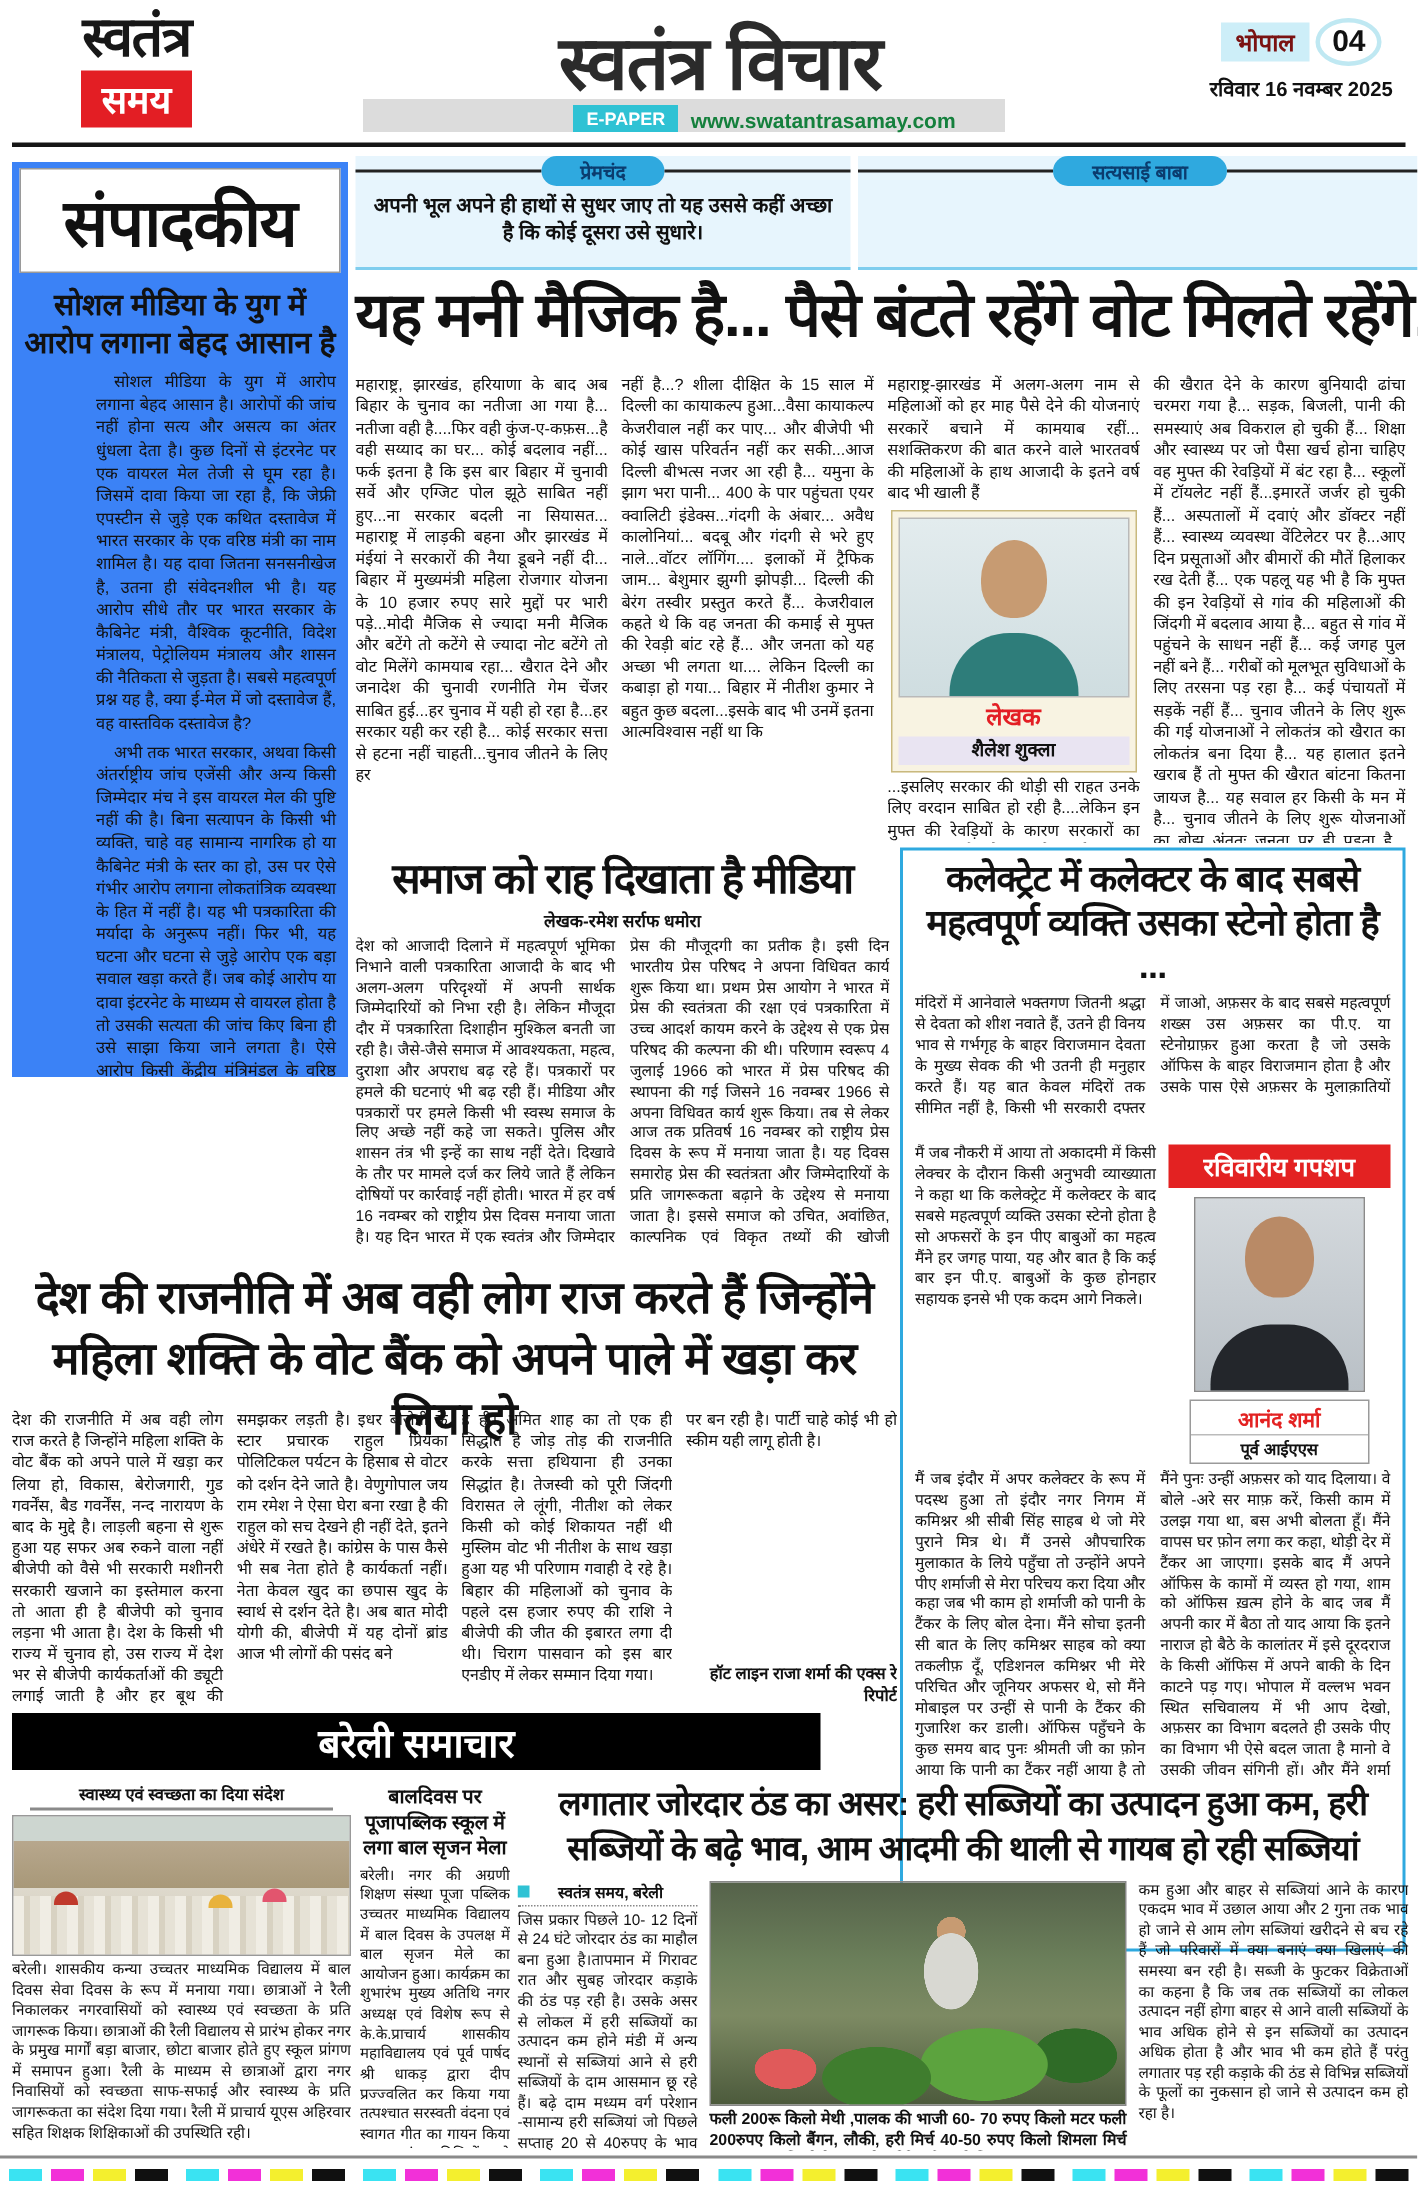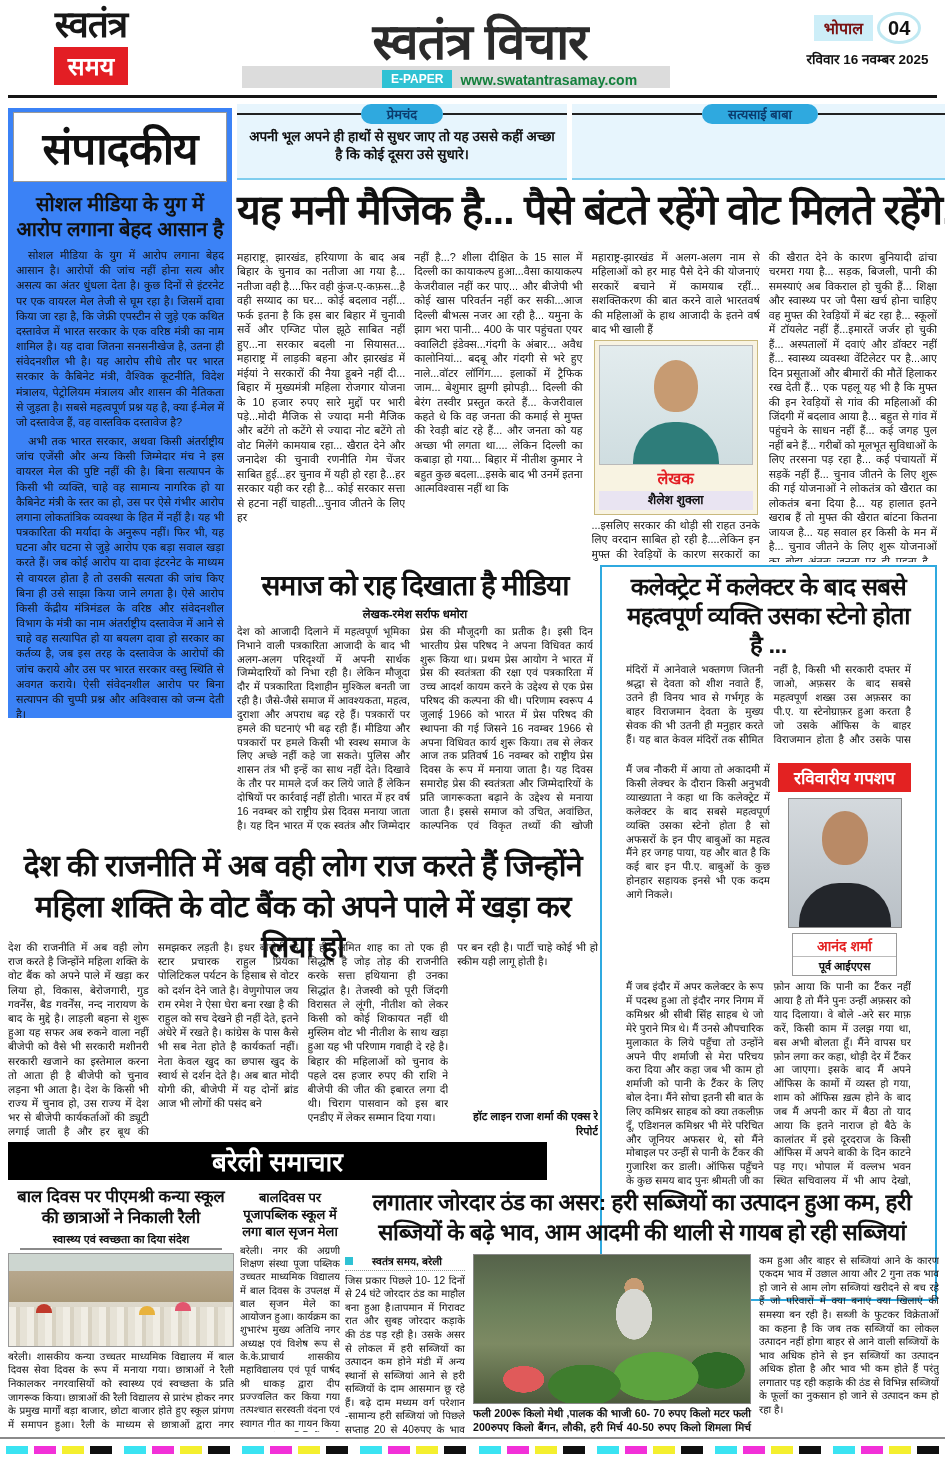--- a/index.html
+++ b/index.html
@@ -31,21 +31,21 @@
   .quote-head{display:flex;align-items:center;height:20px;}
   .quote-head .line{flex:1;height:2px;background:#222;}
   .quote-label{background:#2fa9df;color:#0b3c6e;font-weight:800;font-size:13px;padding:1px 26px;border-radius:10px;}
   .quote-text{font-size:13.5px;font-weight:700;text-align:center;padding:4px 10px;line-height:1.35;color:#101010;}
 
   
   .editorial{left:8px;top:108px;width:224px;height:610px;background:#3b82f6;overflow:hidden;}
   .ed-label{background:#fff;border:1px solid #9a9a9a;margin:4px 5px;text-align:center;
             font-size:44px;font-weight:900;letter-spacing:-1px;padding:4px 0;}
   .ed-head{font-size:20px;font-weight:900;text-align:center;line-height:1.25;padding:6px 6px 4px;}
-  .ed-body{font-size:11px;line-height:1.38;text-align:justify;padding:2px 8px;}
+  .ed-body{font-size:11px;line-height:1.38;text-align:justify;padding:2px 8px;margin-left:48px;}
   .ed-body p{margin:0 0 4px;text-indent:12px;}
 
   
   .lead-head{left:237px;top:180px;width:700px;text-align:center;font-size:41px;font-weight:900;
              letter-spacing:-1px;white-space:nowrap;}
   .lead-body{left:237px;top:250px;width:700px;height:312px;display:flex;gap:9px;}
   .col{flex:1;font-size:10.8px;line-height:1.34;text-align:justify;overflow:hidden;}
   .lead-c3{display:flex;flex-direction:column;overflow:hidden;}
   .author-box{border:1px solid #c9b97e;background:#f8f3e2;padding:4px;margin:3px 2px;}
   .author-photo{height:118px;background:linear-gradient(#e3ecee,#cfdde0);position:relative;border:1px solid #b9b9b9;overflow:hidden;}
@@ -57,21 +57,21 @@
   .author-name{background:#e9e4f2;font-weight:800;font-size:12.5px;text-align:center;margin-top:2px;padding:1px 0;}
 
   
   .media-art{left:237px;top:565px;width:356px;height:275px;overflow:hidden;}
   .media-head{font-size:28px;font-weight:900;text-align:center;letter-spacing:-1px;}
   .media-byline{font-size:11.5px;font-weight:800;text-align:center;margin:3px 0 4px;}
   .media-body{column-count:2;column-gap:10px;font-size:10.4px;line-height:1.33;text-align:justify;height:215px;overflow:hidden;}
 
   
   .steno{left:600px;top:565px;width:337px;height:736px;border:2px solid #2fa9df;background:#fff;
-         padding:6px 24px;box-sizing:border-box;overflow:hidden;}
+         padding:6px 8px;box-sizing:border-box;overflow:hidden;}
   .steno-head{font-size:24px;font-weight:900;text-align:center;line-height:1.2;letter-spacing:-0.5px;}
   .steno-intro{column-count:2;column-gap:10px;font-size:10.4px;line-height:1.33;text-align:justify;
                height:96px;overflow:hidden;margin-top:4px;}
   .steno-mid{display:flex;gap:8px;margin-top:4px;}
   .steno-mid-left{width:52%;font-size:10.4px;line-height:1.33;text-align:justify;overflow:hidden;height:208px;}
   .steno-cluster{width:48%;}
   .gossip-label{background:#e32222;color:#fff;font-weight:900;font-size:17px;text-align:center;padding:3px 2px;}
   .gossip-photo{width:112px;height:128px;margin:6px auto 0;border:1px solid #8a8a8a;position:relative;
                 background:linear-gradient(#d4d9dd,#b9c0c6);overflow:hidden;}
   .gossip-photo .head{position:absolute;left:50%;top:12px;transform:translateX(-50%);width:46px;height:54px;
@@ -245,21 +245,20 @@
     <div class="col">है ही। अमित शाह का तो एक ही सिद्धांत है जोड़ तोड़ की राजनीति करके सत्ता हथियाना ही उनका सिद्धांत है। तेजस्वी को पूरी जिंदगी विरासत ले लूंगी, नीतीश को लेकर किसी को कोई शिकायत नहीं थी मुस्लिम वोट भी नीतीश के साथ खड़ा हुआ यह भी परिणाम गवाही दे रहे है। बिहार की महिलाओं को चुनाव के पहले दस हजार रुपए की राशि ने बीजेपी की जीत की इबारत लगा दी थी। चिराग पासवान को इस बार एनडीए में लेकर सम्मान दिया गया।</div>
     <div class="col pol-c4">
       <div class="fill">पर बन रही है। पार्टी चाहे कोई भी हो स्कीम यही लागू होती है।</div>
       <div class="signoff">हॉट लाइन राजा शर्मा की एक्स रे रिपोर्ट</div>
     </div>
   </div>
 
   <div class="abs bareilly-banner">बरेली समाचार</div>
 
   <div class="abs rally">
-    <div class="rally-head">बाल दिवस पर पीएमश्री कन्या स्कूल की छात्राओं ने निकाली रैली</div>
     <div class="rally-sub">स्वास्थ्य एवं स्वच्छता का दिया संदेश</div>
     <div class="rally-photo">
       <span class="crowd"></span>
       <span class="um1"></span>
       <span class="um2"></span>
       <span class="um3"></span>
     </div>
     <div class="rally-body">बरेली। शासकीय कन्या उच्चतर माध्यमिक विद्यालय में बाल दिवस सेवा दिवस के रूप में मनाया गया। छात्राओं ने रैली निकालकर नगरवासियों को स्वास्थ्य एवं स्वच्छता के प्रति जागरूक किया। छात्राओं की रैली विद्यालय से प्रारंभ होकर नगर के प्रमुख मार्गों बड़ा बाजार, छोटा बाजार होते हुए स्कूल प्रांगण में समापन हुआ। रैली के माध्यम से छात्राओं द्वारा नगर निवासियों को स्वच्छता साफ-सफाई और स्वास्थ्य के प्रति जागरूकता का संदेश दिया गया। रैली में प्राचार्य यूएस अहिरवार सहित शिक्षक शिक्षिकाओं की उपस्थिति रही।</div>
   </div>
 

